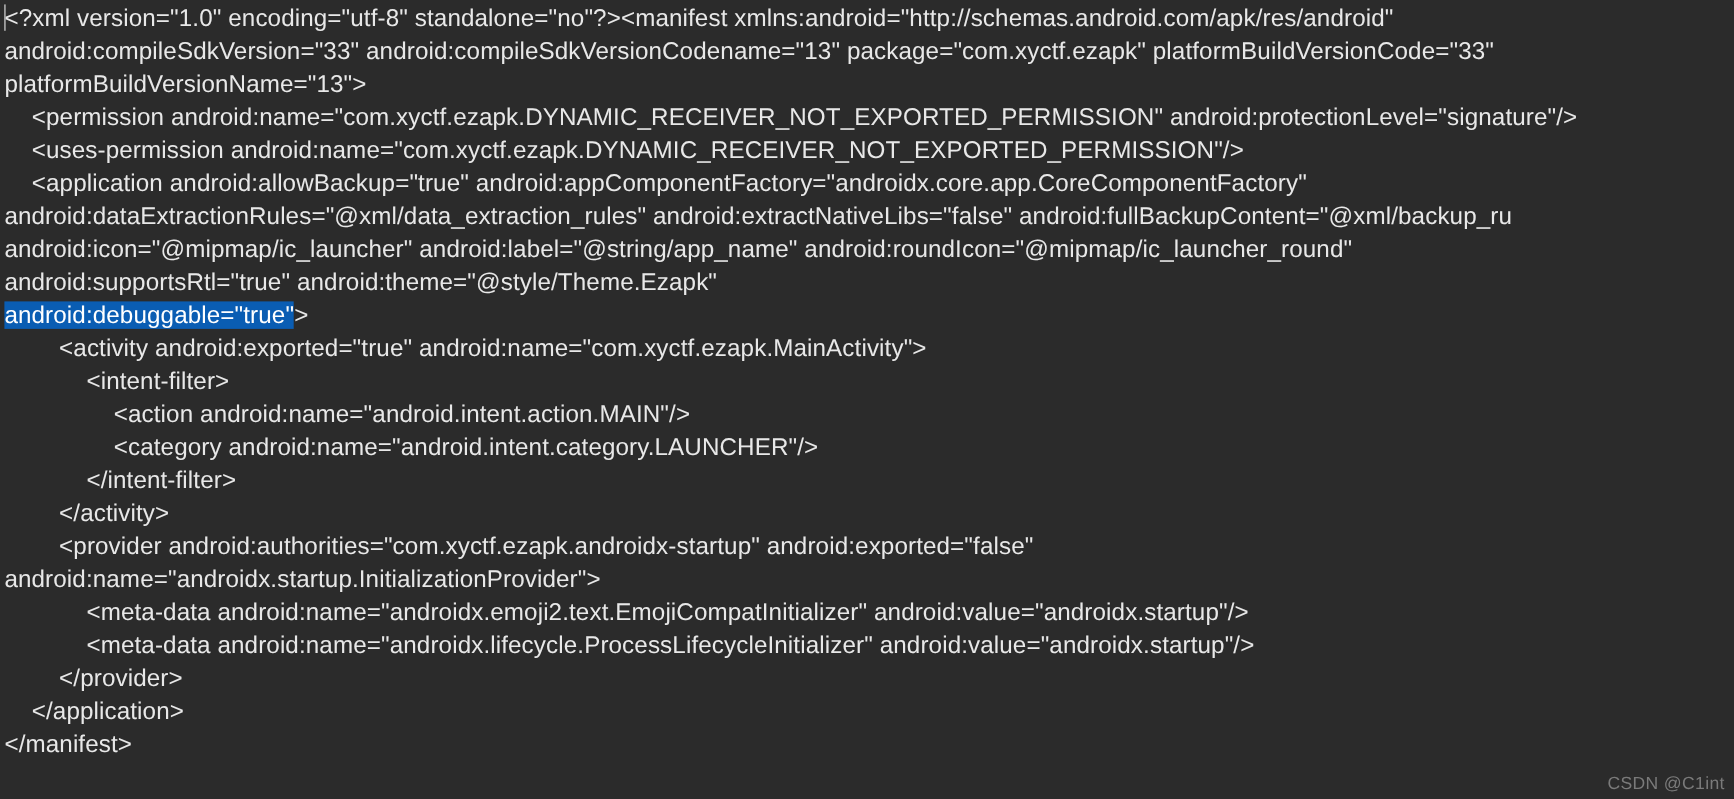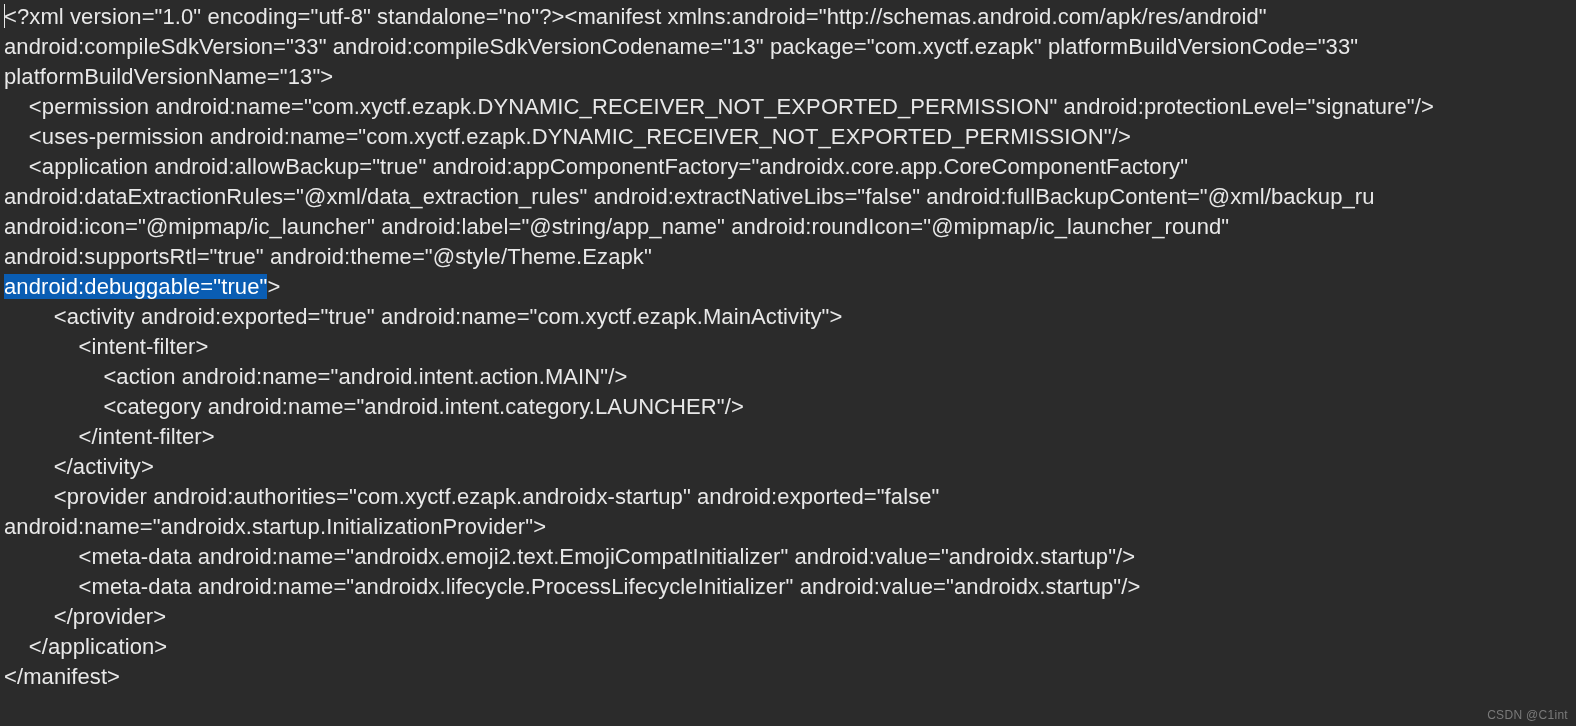--- a/index.html
+++ b/index.html
@@ -31,21 +31,21 @@
   }
   .hl {
     background: #0a5db3;
     color: #ffffff;
   }
   .watermark {
     position: absolute;
     right: 8px;
     bottom: 4px;
     font-family: Arial, sans-serif;
-    font-size: 12px;
+    font-size: 16px;
     color: #7a7a7a;
     letter-spacing: 0.3px;
   }
 </style>
 </head>
 <body>
 
 <pre class="code"><span class="cursor"></span><span>&lt;?xml version="1.0" encoding="utf-8" standalone="no"?&gt;&lt;manifest xmlns:android="http://schemas.android.com/apk/res/android" </span>
 <span>android:compileSdkVersion="33" android:compileSdkVersionCodename="13" package="com.xyctf.ezapk" platformBuildVersionCode="33" </span>
 <span>platformBuildVersionName="13"&gt;</span>

